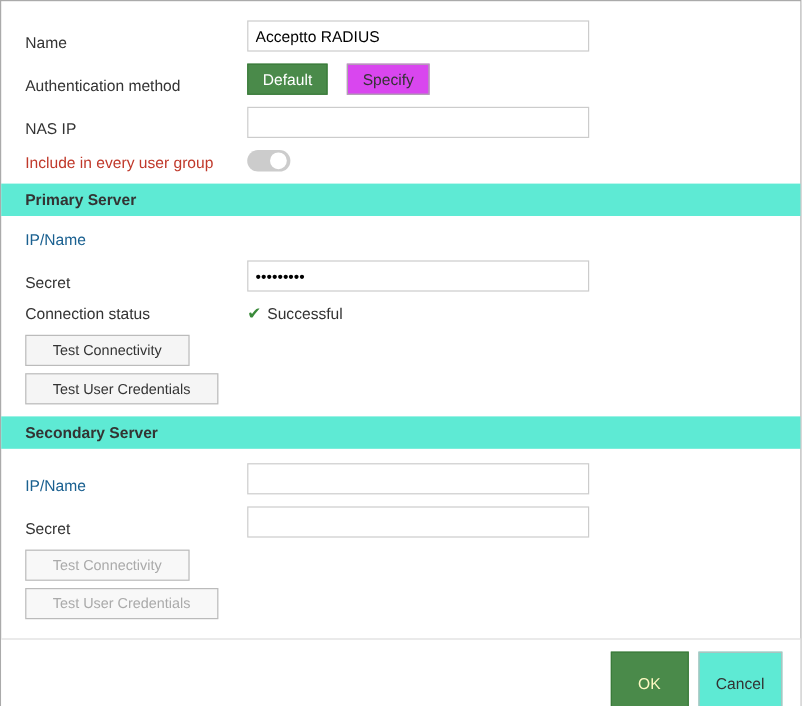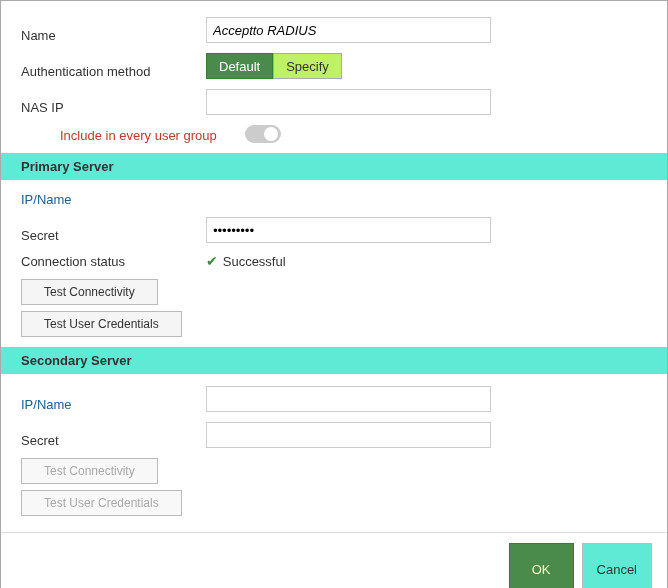--- a/index.html
+++ b/index.html
@@ -46,36 +46,35 @@
       color: #1a6090;
     }
 
     .form-input {
       width: 285px;
       height: 26px;
       border: 1px solid #ccc;
       padding: 2px 6px;
       font-size: 13px;
       outline: none;
-      font-style: italic;
     }
 
     .auth-buttons {
       display: flex;
-      gap: 0;
+      gap: 16px;
       border-radius: 13px;
     }
 
     .auth-btn {
       height: 26px;
       padding: 0 12px;
       border: 1px solid #aaa;
       cursor: pointer;
       font-size: 13px;
-      background: #bef264;
+      background: #d946ef;
       color: #333;
     }
 
     .auth-btn.active {
       background: #4a8a4a;
       color: #fff;
       border-color: #3a7a3a;
     }
 
     .toggle-container {
@@ -191,21 +190,21 @@
         <button class="auth-btn">Specify</button>
       </div>
     </div>
 
     <div class="form-row">
       <span class="form-label">NAS IP</span>
       <input class="form-input" type="text" value="" style="">
     </div>
 
     <div class="form-row">
-      <span class="form-label" style="color:#c0392b;margin-left:39px;">Include in every user group</span>
+      <span class="form-label" style="color:#c0392b;">Include in every user group</span>
       <div class="toggle-container">
         <button class="toggle">
           <div class="toggle-knob"></div>
         </button>
       </div>
     </div>
 
     <div class="section-header">Primary Server</div>
 
     <div class="form-row">

